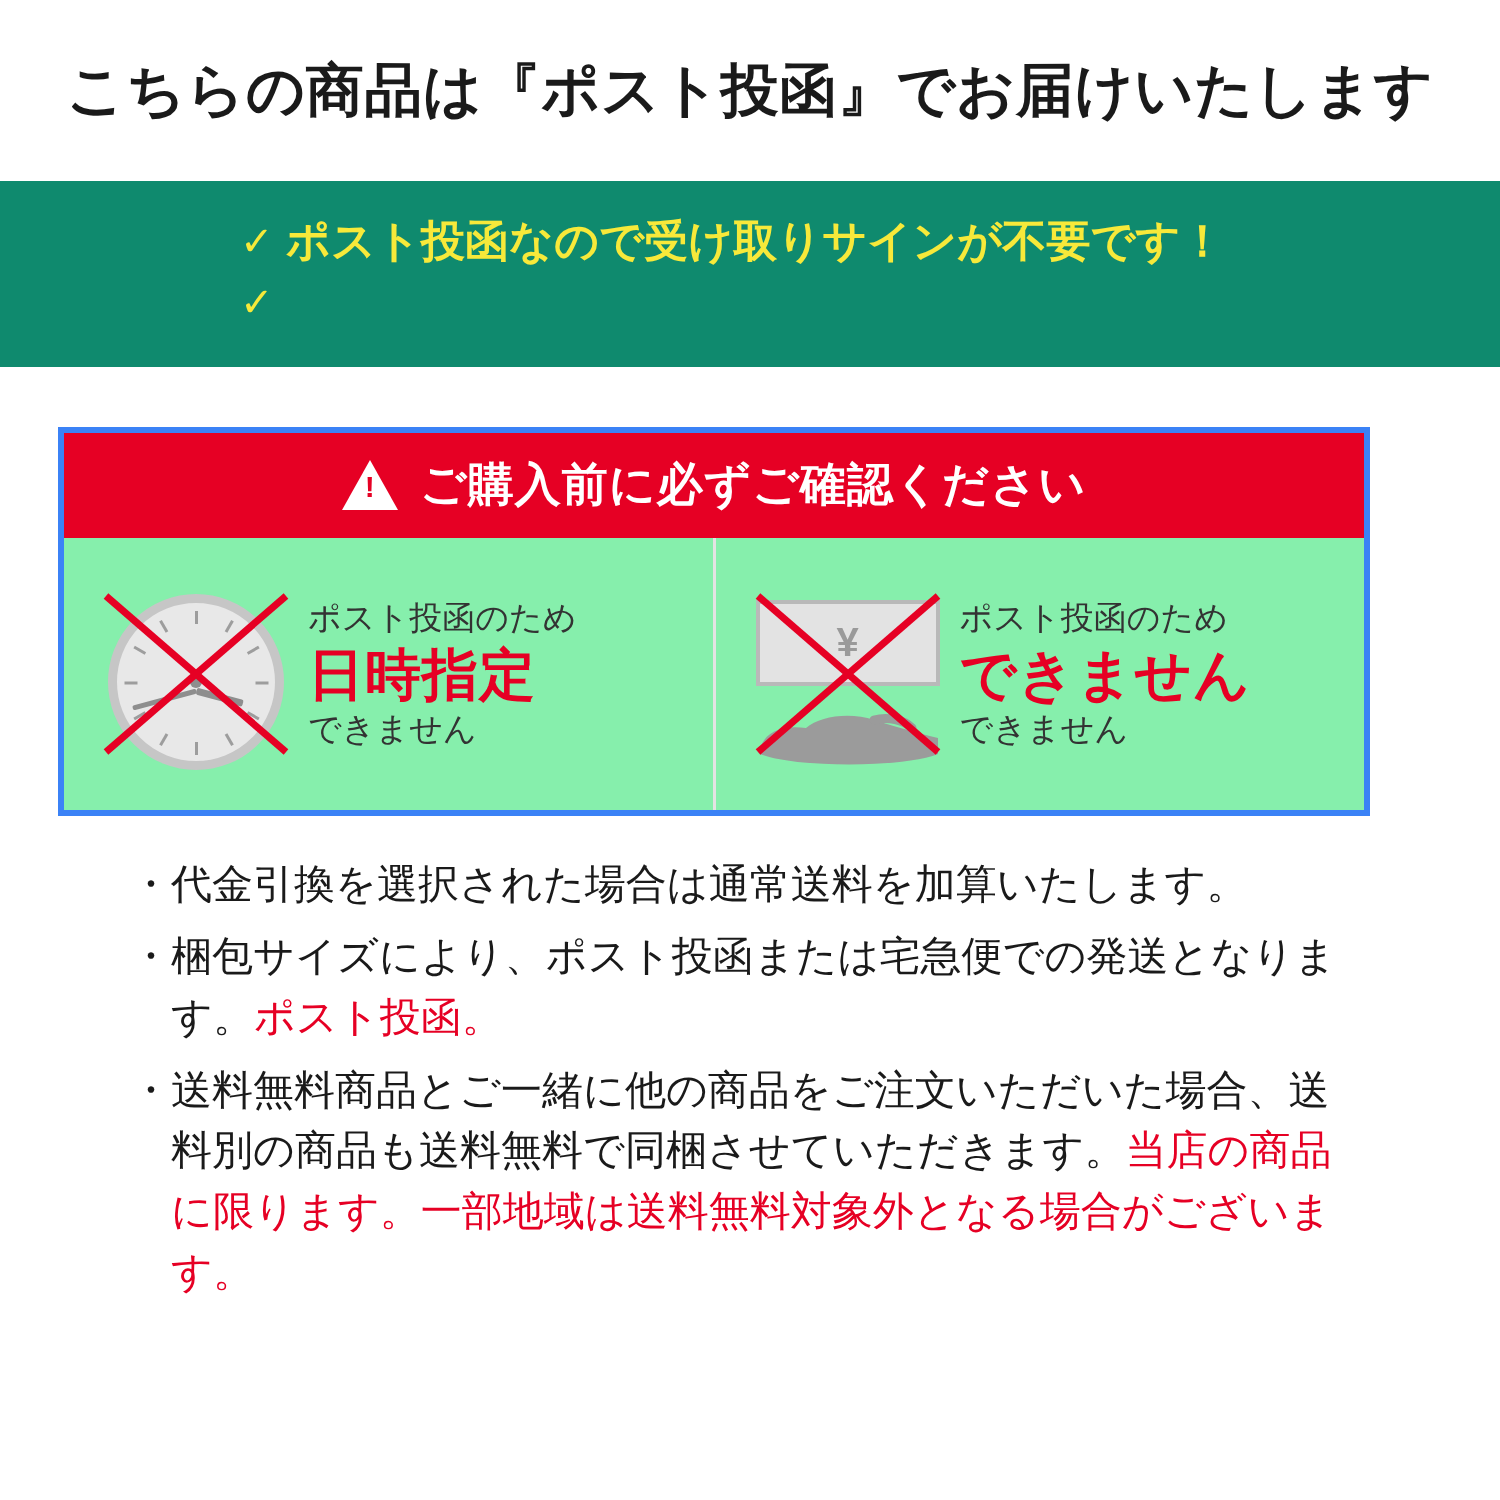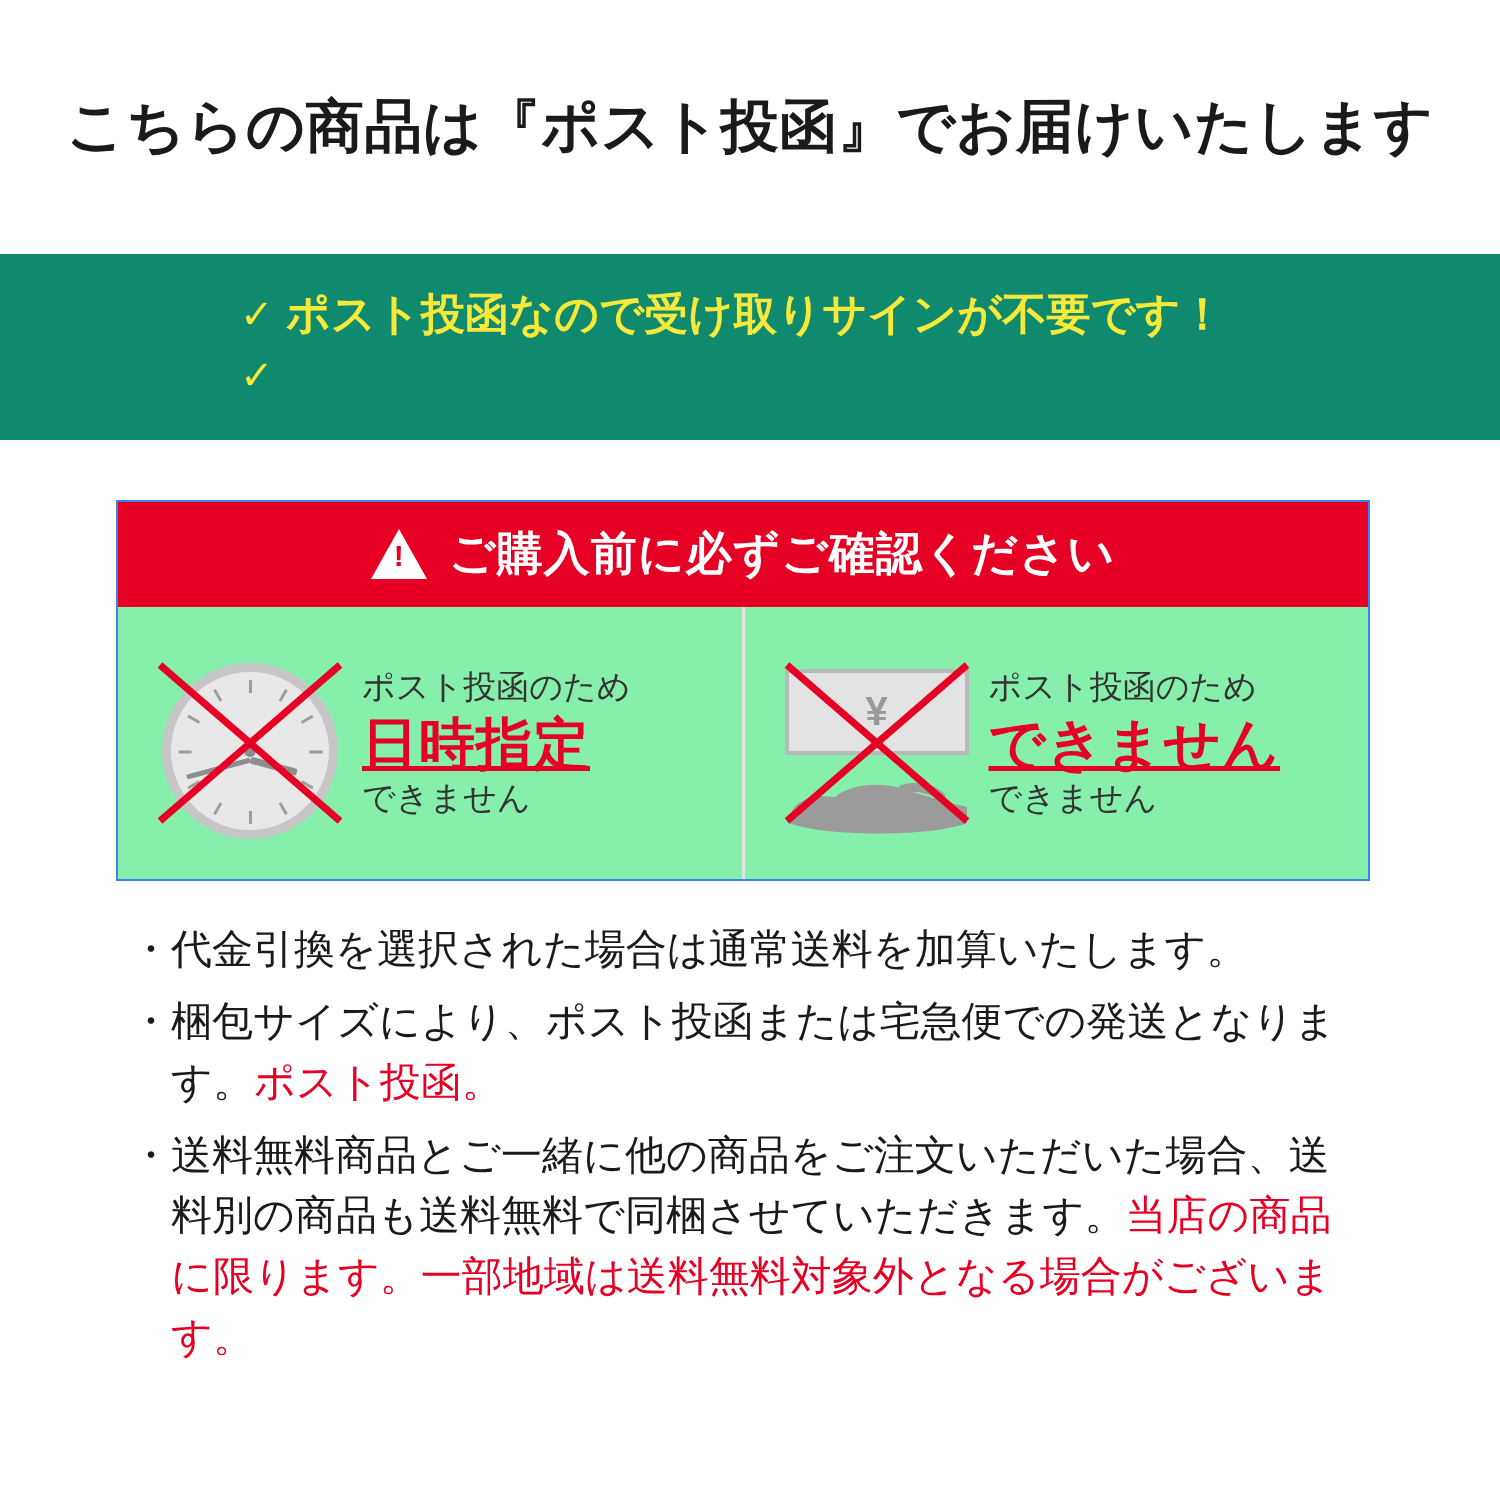--- a/index.html
+++ b/index.html
@@ -16,21 +16,21 @@
   }
   .page {
     position: relative;
     width: 1500px;
     height: 1500px;
     box-sizing: border-box;
   }
 
   
   .header {
-    height: 254px;
+    height: 181px;
     display: flex;
     align-items: center;
     justify-content: center;
     padding: 0 88px;
     box-sizing: border-box;
   }
   .header-title {
     font-size: 58px;
     font-weight: bold;
     letter-spacing: 0.5px;
@@ -59,22 +59,22 @@
     display: inline-block;
     width: 42px;
     font-size: 40px;
     color: #f7e93a;
     font-weight: normal;
     margin-right: 4px;
   }
 
   
   .warn-wrap {
-    margin: 60px 130px 0 116px;
-    border: 2px solid #3b82f6;
+    margin: 60px 130px 0 58px;
+    border: 6px solid #3b82f6;
     box-sizing: border-box;
   }
   .warn-head {
     background: #e60024;
     height: 105px;
     display: flex;
     align-items: center;
     justify-content: center;
     gap: 22px;
   }
@@ -144,21 +144,20 @@
     font-size: 33px;
     color: #333333;
     font-weight: 500;
   }
   .cell-big {
     font-size: 56px;
     color: #e60024;
     font-weight: bold;
     letter-spacing: 1px;
     margin: 4px 0 2px 0;
-    text-decoration: underline;
   }
 
   
   .clock-face {
     position: absolute;
     left: 16px; top: 20px;
     width: 176px; height: 176px;
     border-radius: 50%;
     background: #e8e8e8;
     border: 9px solid #c6c6c6;

